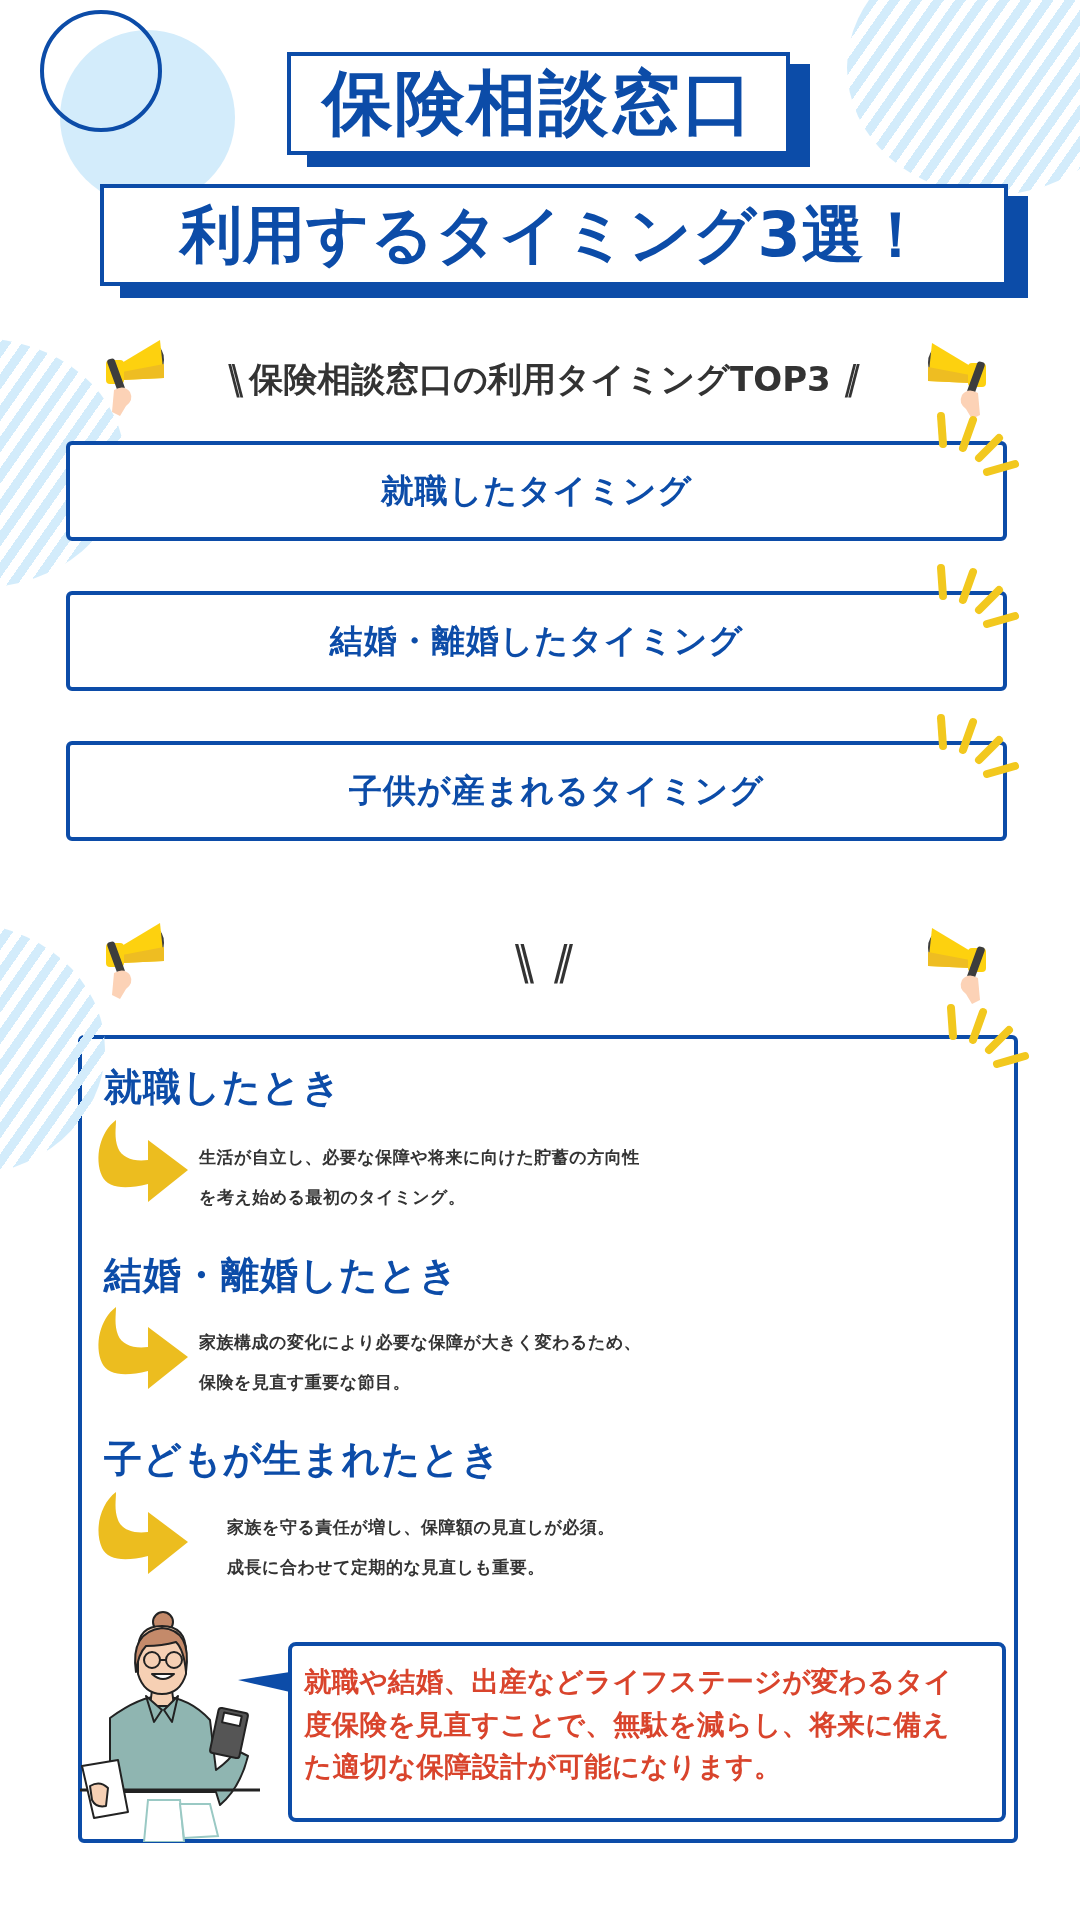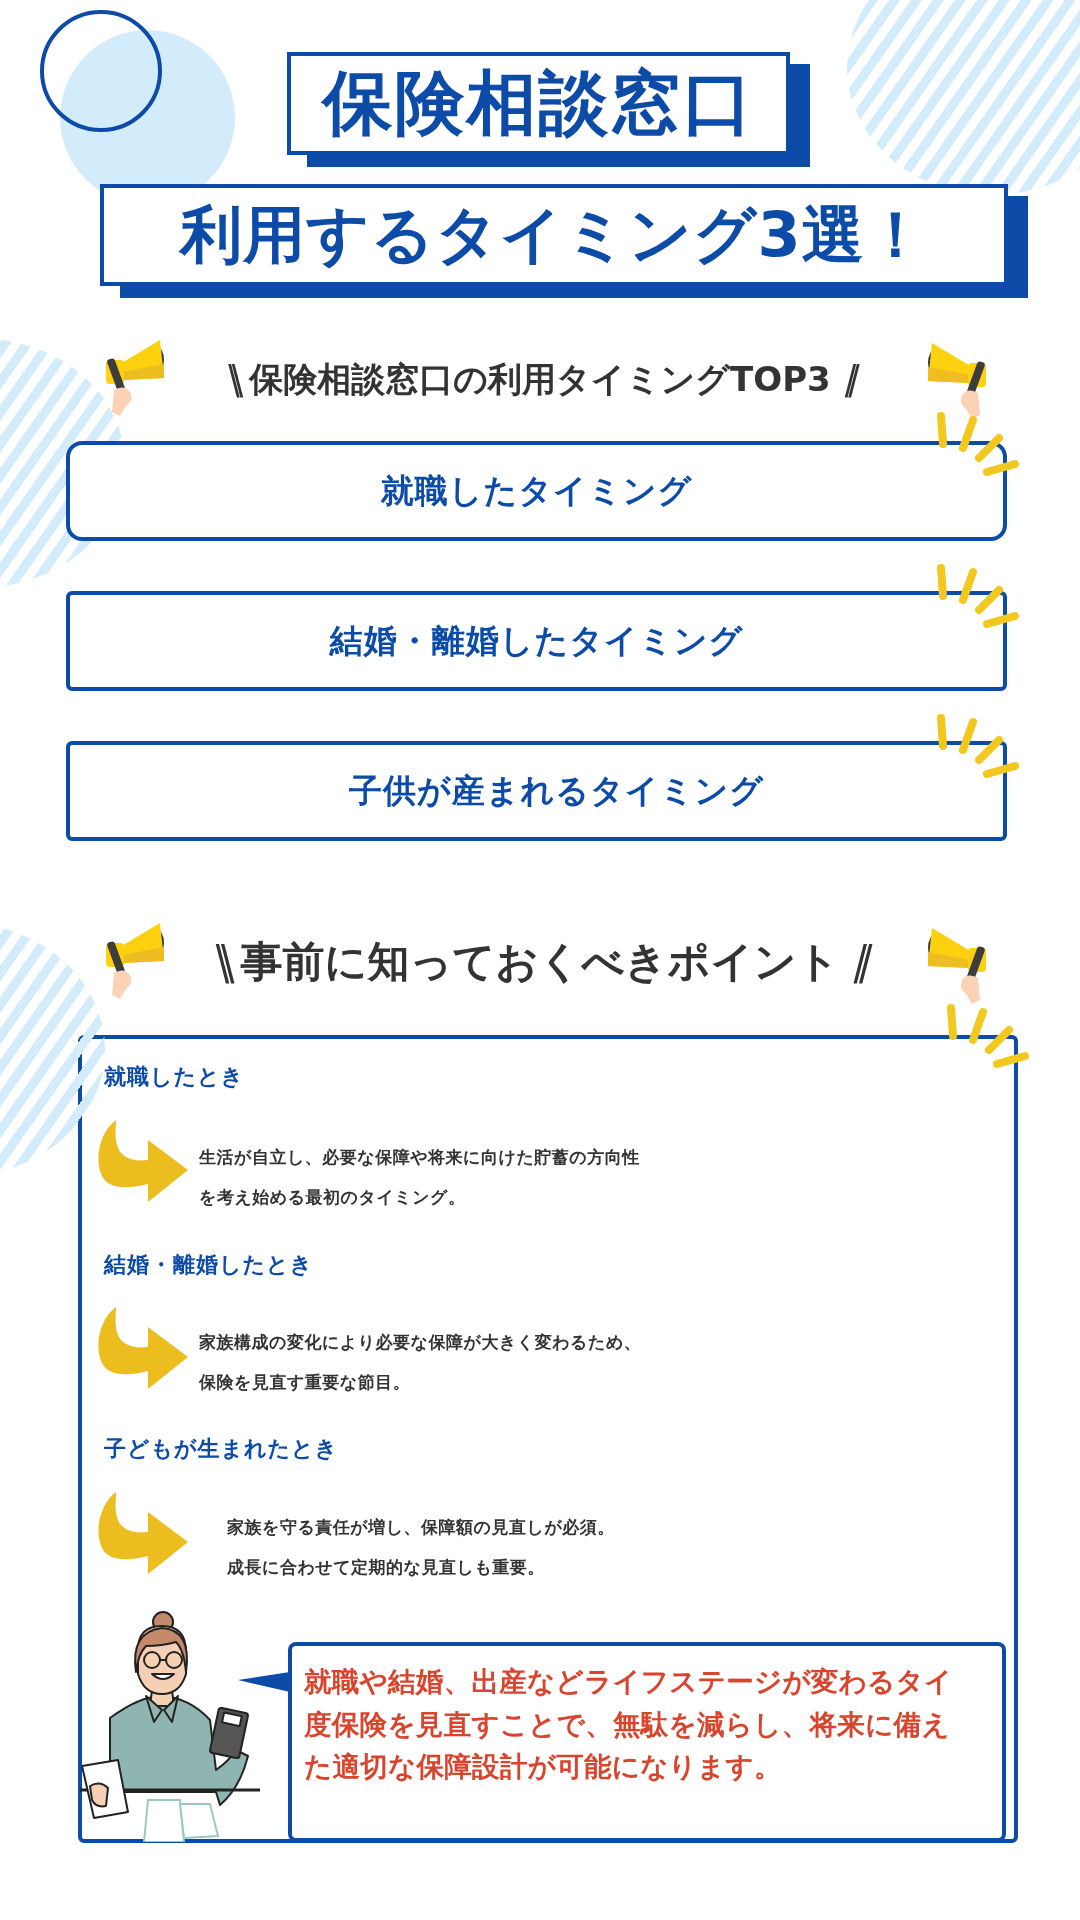--- a/index.html
+++ b/index.html
@@ -38,26 +38,26 @@
 
   
   .sparkle { width: 90px; height: 90px; z-index: 4; }
 
   
   .timing-box { left: 66px; width: 941px; height: 100px; border: 4px solid #0c4ca8; border-radius: 6px; background: #fff;
     display: flex; align-items: center; justify-content: center; color: #0c4ca8; font-weight: bold; font-size: 33px; letter-spacing: 1px; }
 
   
   .points-box { left: 78px; top: 1035px; width: 940px; height: 808px; border: 4px solid #0c4ca8; border-radius: 6px; background: #fff; }
-  .point-title { color: #0c4ca8; font-weight: bold; font-size: 22px; letter-spacing: 1px; }
+  .point-title { color: #0c4ca8; font-weight: bold; font-size: 38px; letter-spacing: 1px; }
   .point-text { color: #333333; font-weight: bold; font-size: 17px; line-height: 40px; letter-spacing: 0.5px; }
   .arrow-icon { width: 96px; height: 86px; }
 
   
-  .bubble { left: 288px; top: 1642px; width: 718px; height: 200px; border: 4px solid #0c4ca8; border-radius: 8px; background: #fff; padding: 14px 12px 0 12px;
+  .bubble { left: 288px; top: 1642px; width: 718px; height: 180px; border: 4px solid #0c4ca8; border-radius: 8px; background: #fff; padding: 14px 12px 0 12px;
     color: #d9442c; font-weight: bold; font-size: 27.5px; line-height: 42.5px; letter-spacing: 0.3px; z-index: 3; }
   .bubble-tail { left: 238px; top: 1672px; width: 0; height: 0; border-top: 8px solid transparent; border-bottom: 12px solid transparent; border-right: 52px solid #0c4ca8; z-index: 3; }
   .person { left: 80px; top: 1610px; width: 190px; height: 232px; z-index: 2; }
 </style>
 </head>
 <body>
 
 <div class="abs deco-solid-circle"></div>
 <div class="abs deco-ring"></div>
 <div class="abs stripe-circle deco-stripe-tr"></div>
@@ -85,21 +85,21 @@
   <rect x="6" y="30" width="18" height="24" rx="4" fill="#fdd10f"></rect>
   <rect x="12" y="28" width="8" height="34" rx="3" fill="#3d3d3d" transform="rotate(-20 16 45)"></rect>
   <path d="M14 60 q10 -6 16 2 q4 8 -4 14 l-6 10 l-8 -4 z" fill="#fcd2b6"></path>
 </svg>
 <div class="abs section-header sh-1">
   <span class="slash">\\</span>
   <span>保険相談窓口の利用タイミングTOP3</span>
   <span class="slash">//</span>
 </div>
 
-<div class="abs timing-box" style="top:441px;border-radius:16px;">
+<div class="abs timing-box" style="top:441px;">
   <span>就職したタイミング</span>
 </div>
 <div class="abs timing-box" style="top:591px;">
   <span>結婚・離婚したタイミング</span>
 </div>
 <div class="abs timing-box" style="top:741px;padding-left:40px;">
   <span>子供が産まれるタイミング</span>
 </div>
 
 <svg class="abs sparkle" style="left:935px; top:408px;" viewBox="0 0 90 90">
@@ -138,21 +138,20 @@
 <svg class="abs megaphone mega-r2" viewBox="0 0 80 90">
   <ellipse cx="56" cy="30" rx="8" ry="14" fill="#3d3d3d"></ellipse>
   <polygon points="20,34 60,10 64,48 22,50" fill="#fdd10f"></polygon>
   <polygon points="22,42 64,34 64,48 22,50" fill="#eebd22"></polygon>
   <rect x="6" y="30" width="18" height="24" rx="4" fill="#fdd10f"></rect>
   <rect x="12" y="28" width="8" height="34" rx="3" fill="#3d3d3d" transform="rotate(-20 16 45)"></rect>
   <path d="M14 60 q10 -6 16 2 q4 8 -4 14 l-6 10 l-8 -4 z" fill="#fcd2b6"></path>
 </svg>
 <div class="abs section-header sh-2">
   <span class="slash">\\</span>
-  <span>事前に知っておくべきポイント</span>
   <span class="slash">//</span>
 </div>
 <svg class="abs sparkle" style="left:945px; top:1000px;" viewBox="0 0 90 90">
   <g stroke="#f2c81e" stroke-width="8" stroke-linecap="round" fill="none">
     <line x1="6" y1="8" x2="8" y2="36"></line>
       <line x1="38" y1="12" x2="28" y2="40"></line>
     <line x1="64" y1="30" x2="44" y2="50"></line>
       <line x1="80" y1="56" x2="52" y2="64"></line>
   </g>
 </svg>

